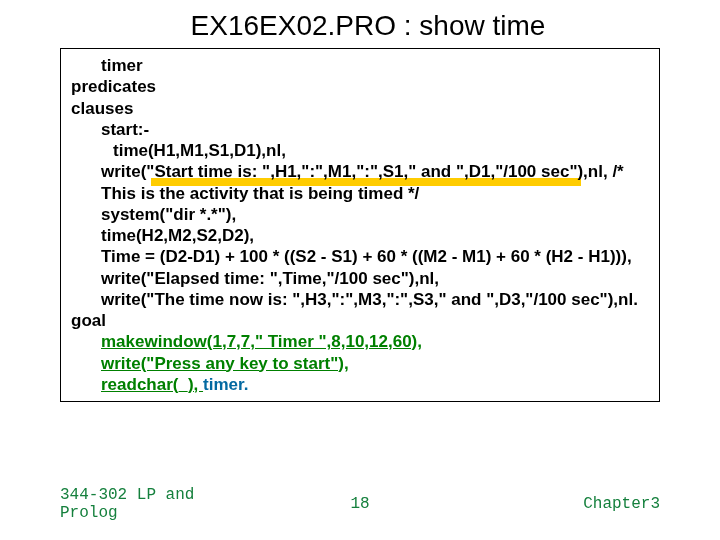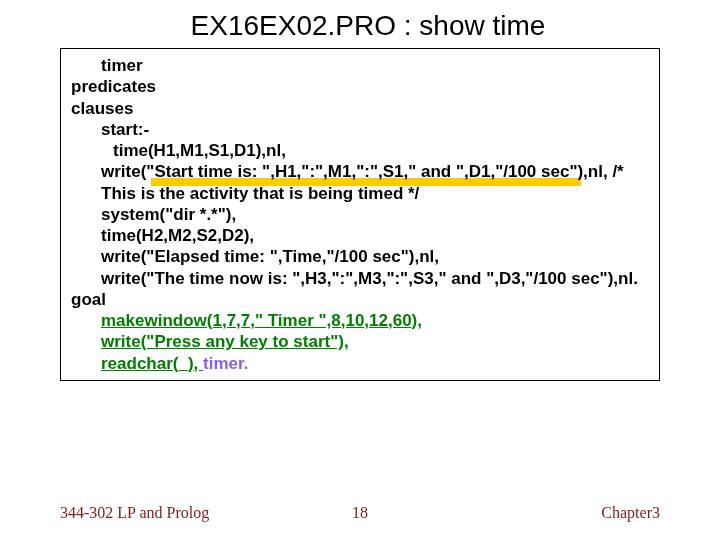--- a/index.html
+++ b/index.html
@@ -48,31 +48,31 @@
     z-index: 0;
   }
   .codebox .ln { position: relative; z-index: 1; }
   .ind1 { padding-left: 30px; }
   .ind2 { padding-left: 42px; }
   .green-u {
     color: #008000;
     text-decoration: underline;
   }
   .green {
-    color: #8b5cf6;
+    color: #0369a1;
     text-align: center;
   }
   .footer {
     position: absolute;
     bottom: 18px;
     left: 60px;
     right: 60px;
-    font-family: Liberation Serif, serif;
+    font-family: Liberation Mono, monospace;
     font-size: 16px;
-    color: #7f1d1d;
+    color: #15803d;
     display: flex;
     justify-content: space-between;
     align-items: center;
   }
   .footer .left { flex: 1; text-align: left; }
   .footer .mid { flex: 1; text-align: center; }
   .footer .right { flex: 1; text-align: right; }
 </style>
 </head>
 <body>
@@ -84,20 +84,21 @@
     <div class="hl"></div>
 
     <div class="ln ind1">timer</div>
     <div class="ln">predicates</div>
     <div class="ln">clauses</div>
     <div class="ln ind1">start:-</div>
     <div class="ln ind2">time(H1,M1,S1,D1),nl,</div>
     <div class="ln ind1">write("Start time is: ",H1,":",M1,":",S1," and ",D1,"/100 sec"),nl,   /* This is the activity that is being timed */</div>
     <div class="ln ind1">system("dir *.*"),</div>
     <div class="ln ind1">time(H2,M2,S2,D2),</div>
+    <div class="ln ind1">Time = (D2-D1) + 100 * ((S2 - S1) + 60 * ((M2 - M1) + 60 * (H2 - H1))),</div>
     <div class="ln ind1">write("Elapsed time:  ",Time,"/100 sec"),nl,</div>
     <div class="ln ind1">write("The time now is: ",H3,":",M3,":",S3," and ",D3,"/100 sec"),nl.</div>
     <div class="ln">goal</div>
     <div class="ln ind1">
       <span class="green-u">makewindow(1,7,7," Timer ",8,10,12,60),</span>
     </div>
     <div class="ln ind1">
       <span class="green-u">write("Press any key to start"),</span>
     </div>
     <div class="ln ind1">

